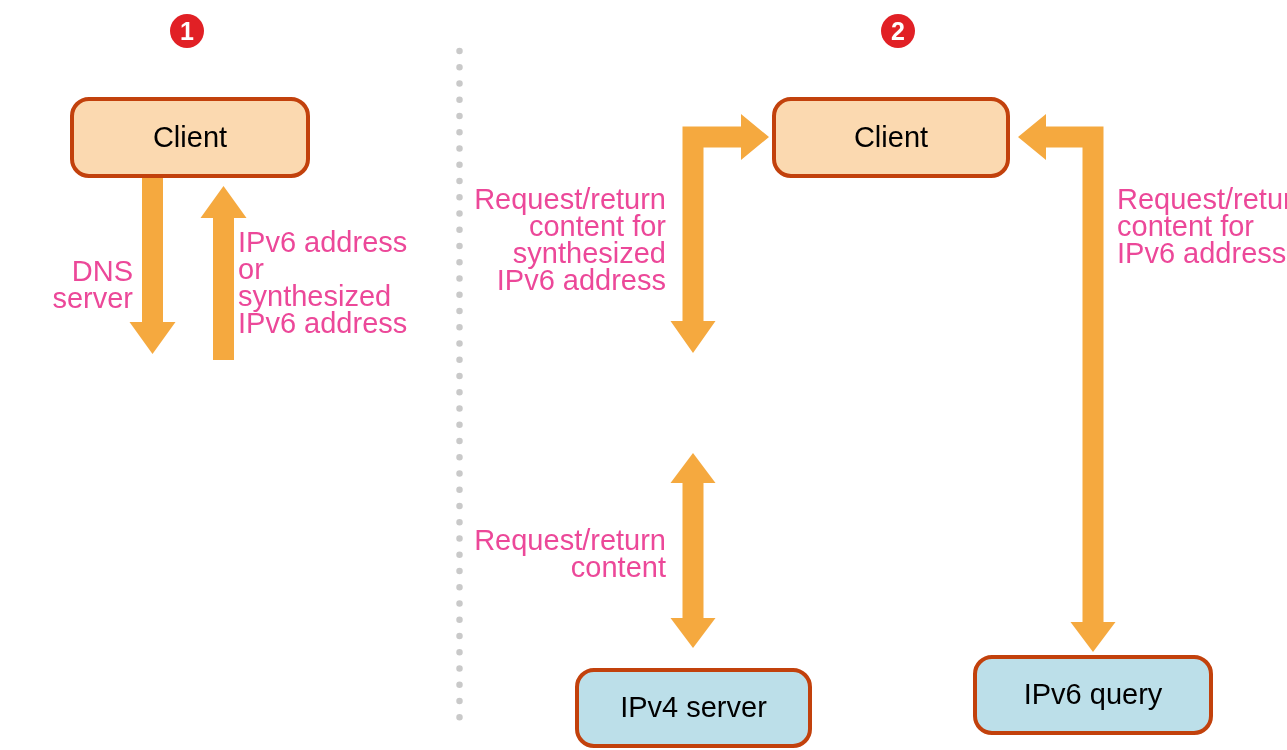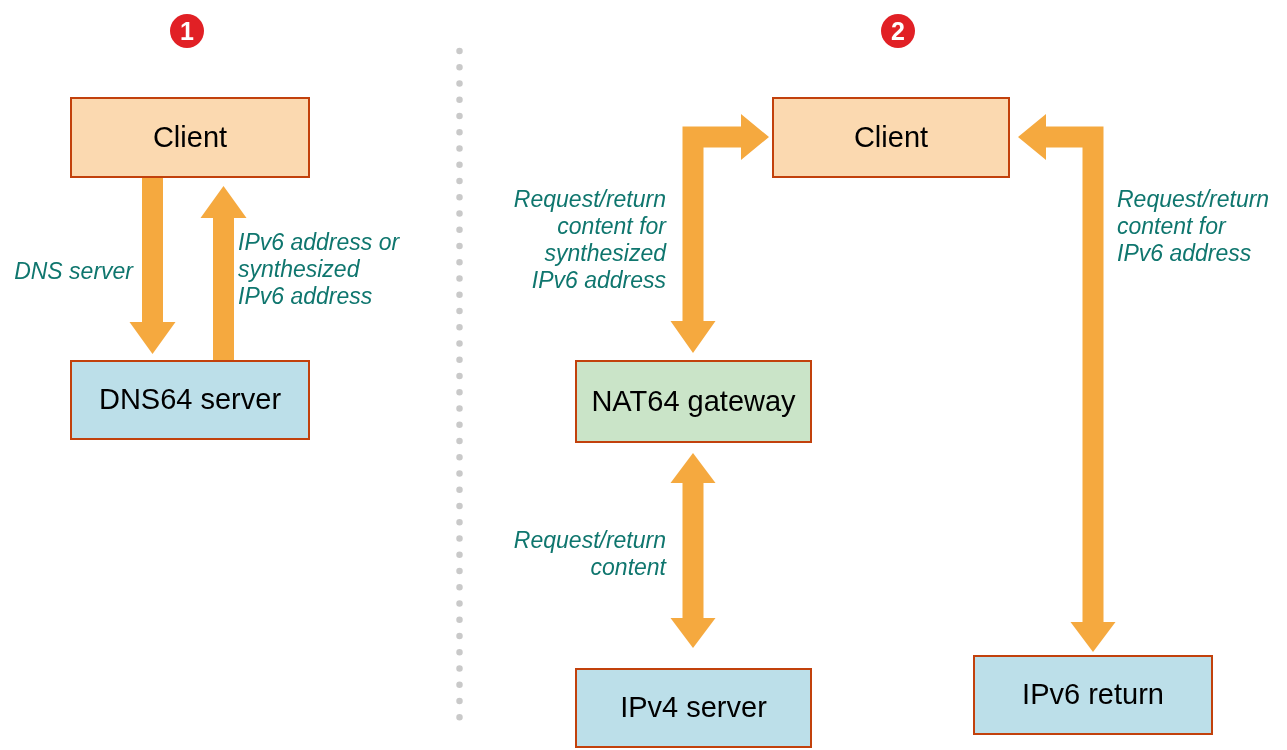--- a/index.html
+++ b/index.html
@@ -2,31 +2,31 @@
 <html><head>
 <meta charset="utf-8">
 <style>
   html,body{margin:0;padding:0;background:#ffffff;}
   .stage{
     position:relative;width:1287px;height:750px;background:#ffffff;overflow:hidden;
     font-family:"Liberation Sans","DejaVu Sans",sans-serif;color:#000;
   }
   .overlay{position:absolute;left:0;top:0;width:1287px;height:750px;pointer-events:none;}
   .node{
-    position:absolute;box-sizing:border-box;border:2px solid #c2410c;border-radius:0;
+    position:absolute;box-sizing:border-box;border:4px solid #c2410c;border-radius:19px;
     display:flex;align-items:center;justify-content:center;
     font-size:29px;line-height:1.1;color:#000;
   }
   .badge{
     position:absolute;width:34px;height:34px;border-radius:50%;
     display:flex;align-items:center;justify-content:center;
     color:#ffffff;font-size:25px;font-weight:bold;
   }
   .lbl{
-    position:absolute;font-size:23px;line-height:27px;white-space:pre-line;color:#0f766e;font-style:italic;
+    position:absolute;font-size:29px;line-height:27px;white-space:pre-line;color:#ec4899;
   }
   .lbl.right{text-align:right;}
   .lbl.left{text-align:left;}
 </style>
 </head>
 <body>
 
 <div class="stage">
 
   <svg class="overlay" viewBox="0 0 1287 750">
@@ -41,26 +41,24 @@
 
     <polygon points="693,453 715.5,483 703.5,483 703.5,618 715.5,618 693,648 670.5,618 682.5,618 682.5,483 670.5,483" fill="#f5a93f"></polygon>
 
     <polygon points="1018,137 1046,114 1046,126.5 1103.5,126.5 1103.5,622 1115.5,622 1093,652 1070.5,622 1082.5,622 1082.5,147.5 1046,147.5 1046,160" fill="#f5a93f"></polygon>
   </svg>
 
   <div class="badge" style="left: 170px; top: 14px; background: rgb(225, 32, 37);">1</div>
   <div class="badge" style="left: 881px; top: 14px; background: rgb(225, 32, 37);">2</div>
 
   <div class="node" style="left: 70px; top: 97px; width: 240px; height: 81px; background: rgb(251, 217, 176);">Client</div>
-  <div class="node" style="left: 70px; top: 360px; width: 240px; height: 80px; background: rgb(188, 223, 233);">DNS64 server</div>
 
   <div class="node" style="left: 772px; top: 97px; width: 238px; height: 81px; background: rgb(251, 217, 176);">Client</div>
-  <div class="node" style="left: 575px; top: 360px; width: 237px; height: 83px; background: rgb(202, 228, 200);">NAT64 gateway</div>
   <div class="node" style="left: 575px; top: 668px; width: 237px; height: 80px; background: rgb(188, 223, 233);">IPv4 server</div>
-  <div class="node" style="left: 973px; top: 655px; width: 240px; height: 80px; background: rgb(188, 223, 233);">IPv6 return</div>
+  <div class="node" style="left: 973px; top: 655px; width: 240px; height: 80px; background: rgb(188, 223, 233);">IPv6 query</div>
 
   <div class="lbl right" style="left:10px;top:258px;width:123px;">DNS server</div>
   <div class="lbl left" style="left:238px;top:229px;width:190px;">IPv6 address or
 synthesized
 IPv6 address</div>
   <div class="lbl right" style="left:466px;top:186px;width:200px;">Request/return
 content for
 synthesized
 IPv6 address</div>
   <div class="lbl right" style="left:466px;top:527px;width:200px;">Request/return

